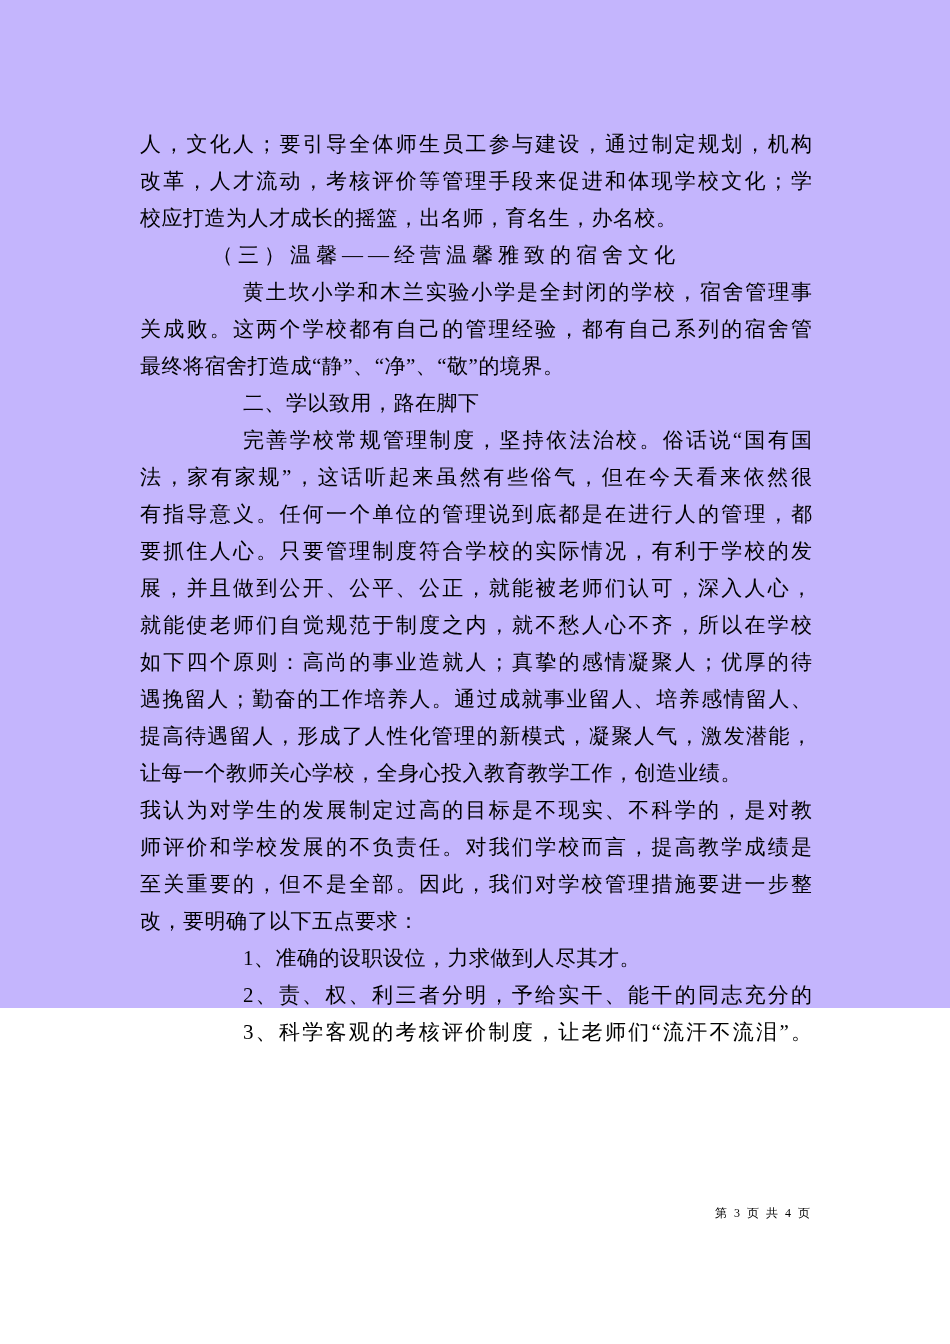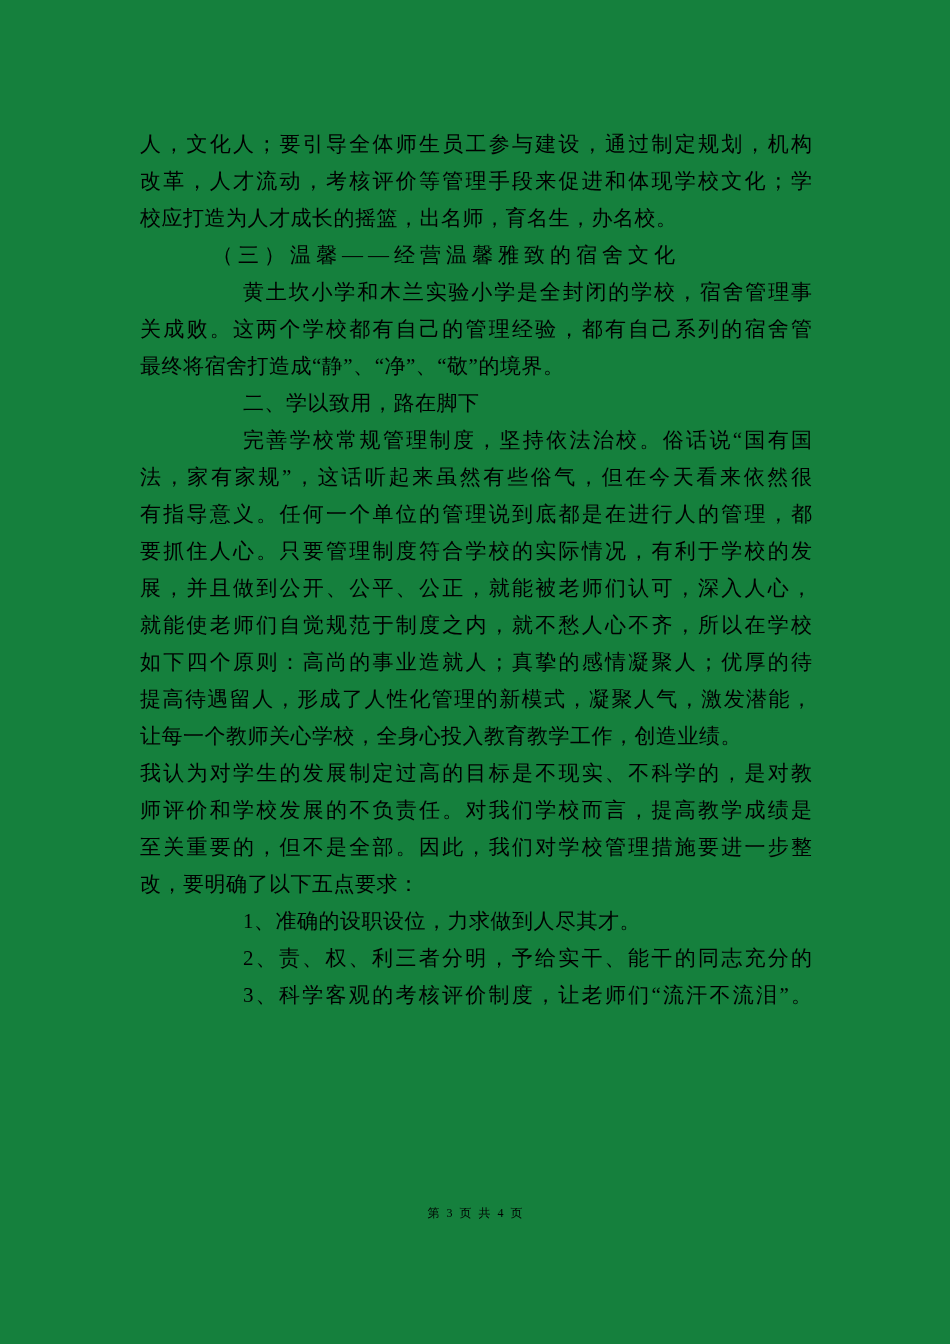--- a/index.html
+++ b/index.html
@@ -6,22 +6,22 @@
   html, body {
     width: 950px; height: 1344px;
     background: #ffffff;
     font-family: "Liberation Serif", "DejaVu Serif", serif;
     color: #000000;
     overflow: hidden;
   }
   .page {
     position: absolute;
     left: 0; top: 0;
-    width: 950px; height: 1344px;
-    background: #15803d;
+    width: 950px; height: 1008px;
+    background: #c4b5fd;
   }
   .doc {
     position: absolute;
     left: 140px;
     top: 126px;
     width: 672px;
     font-size: 21px;
     color: #000000;
   }
   .line {
@@ -37,21 +37,21 @@
     text-align-last: justify;
     letter-spacing: 0;
   }
   .ind-p { text-indent: 103px; }
   .ind-h { text-indent: 72px; letter-spacing: 5px; }
   .footer {
     position: absolute;
     left: 140px;
     top: 1204px;
     width: 672px;
-    text-align: center;
+    text-align: right;
     font-size: 12px;
     line-height: 18px;
     letter-spacing: 2px;
     color: #000000;
   }
 </style>
 </head>
 <body>
 
 <div class="page">
@@ -64,20 +64,21 @@
     <div class="line full">关成败。这两个学校都有自己的管理经验，都有自己系列的宿舍管</div>
     <div class="line">最终将宿舍打造成“静”、“净”、“敬”的境界。</div>
     <div class="line ind-p">二、学以致用，路在脚下</div>
     <div class="line ind-p full">完善学校常规管理制度，坚持依法治校。俗话说“国有国</div>
     <div class="line full">法，家有家规”，这话听起来虽然有些俗气，但在今天看来依然很</div>
     <div class="line full">有指导意义。任何一个单位的管理说到底都是在进行人的管理，都</div>
     <div class="line full">要抓住人心。只要管理制度符合学校的实际情况，有利于学校的发</div>
     <div class="line full">展，并且做到公开、公平、公正，就能被老师们认可，深入人心，</div>
     <div class="line full">就能使老师们自觉规范于制度之内，就不愁人心不齐，所以在学校</div>
     <div class="line full">如下四个原则：高尚的事业造就人；真挚的感情凝聚人；优厚的待</div>
+    <div class="line full">遇挽留人；勤奋的工作培养人。通过成就事业留人、培养感情留人、</div>
     <div class="line full">提高待遇留人，形成了人性化管理的新模式，凝聚人气，激发潜能，</div>
     <div class="line">让每一个教师关心学校，全身心投入教育教学工作，创造业绩。</div>
     <div class="line full">我认为对学生的发展制定过高的目标是不现实、不科学的，是对教</div>
     <div class="line full">师评价和学校发展的不负责任。对我们学校而言，提高教学成绩是</div>
     <div class="line full">至关重要的，但不是全部。因此，我们对学校管理措施要进一步整</div>
     <div class="line">改，要明确了以下五点要求：</div>
     <div class="line ind-p">1、准确的设职设位，力求做到人尽其才。</div>
     <div class="line ind-p full">2、责、权、利三者分明，予给实干、能干的同志充分的</div>
     <div class="line ind-p full">3、科学客观的考核评价制度，让老师们“流汗不流泪”。</div>
   </div>

